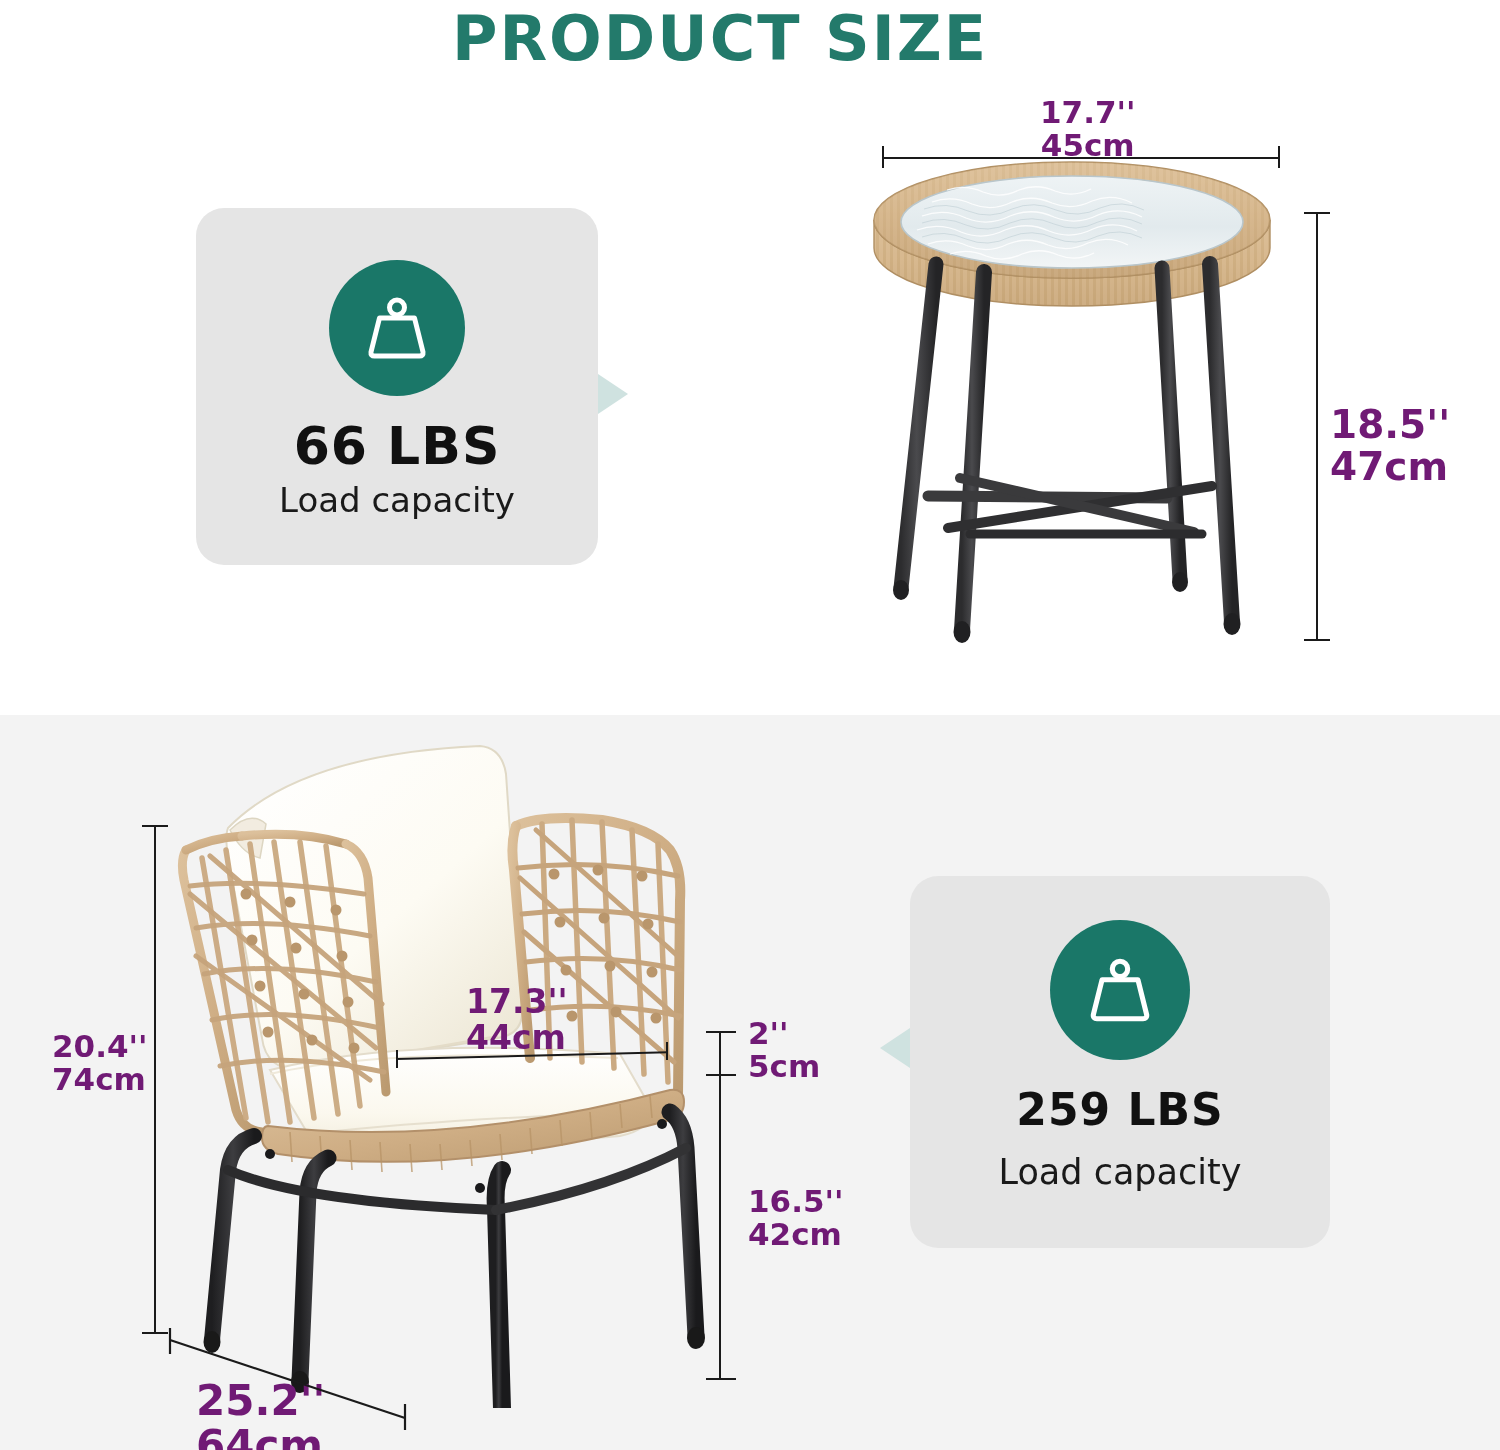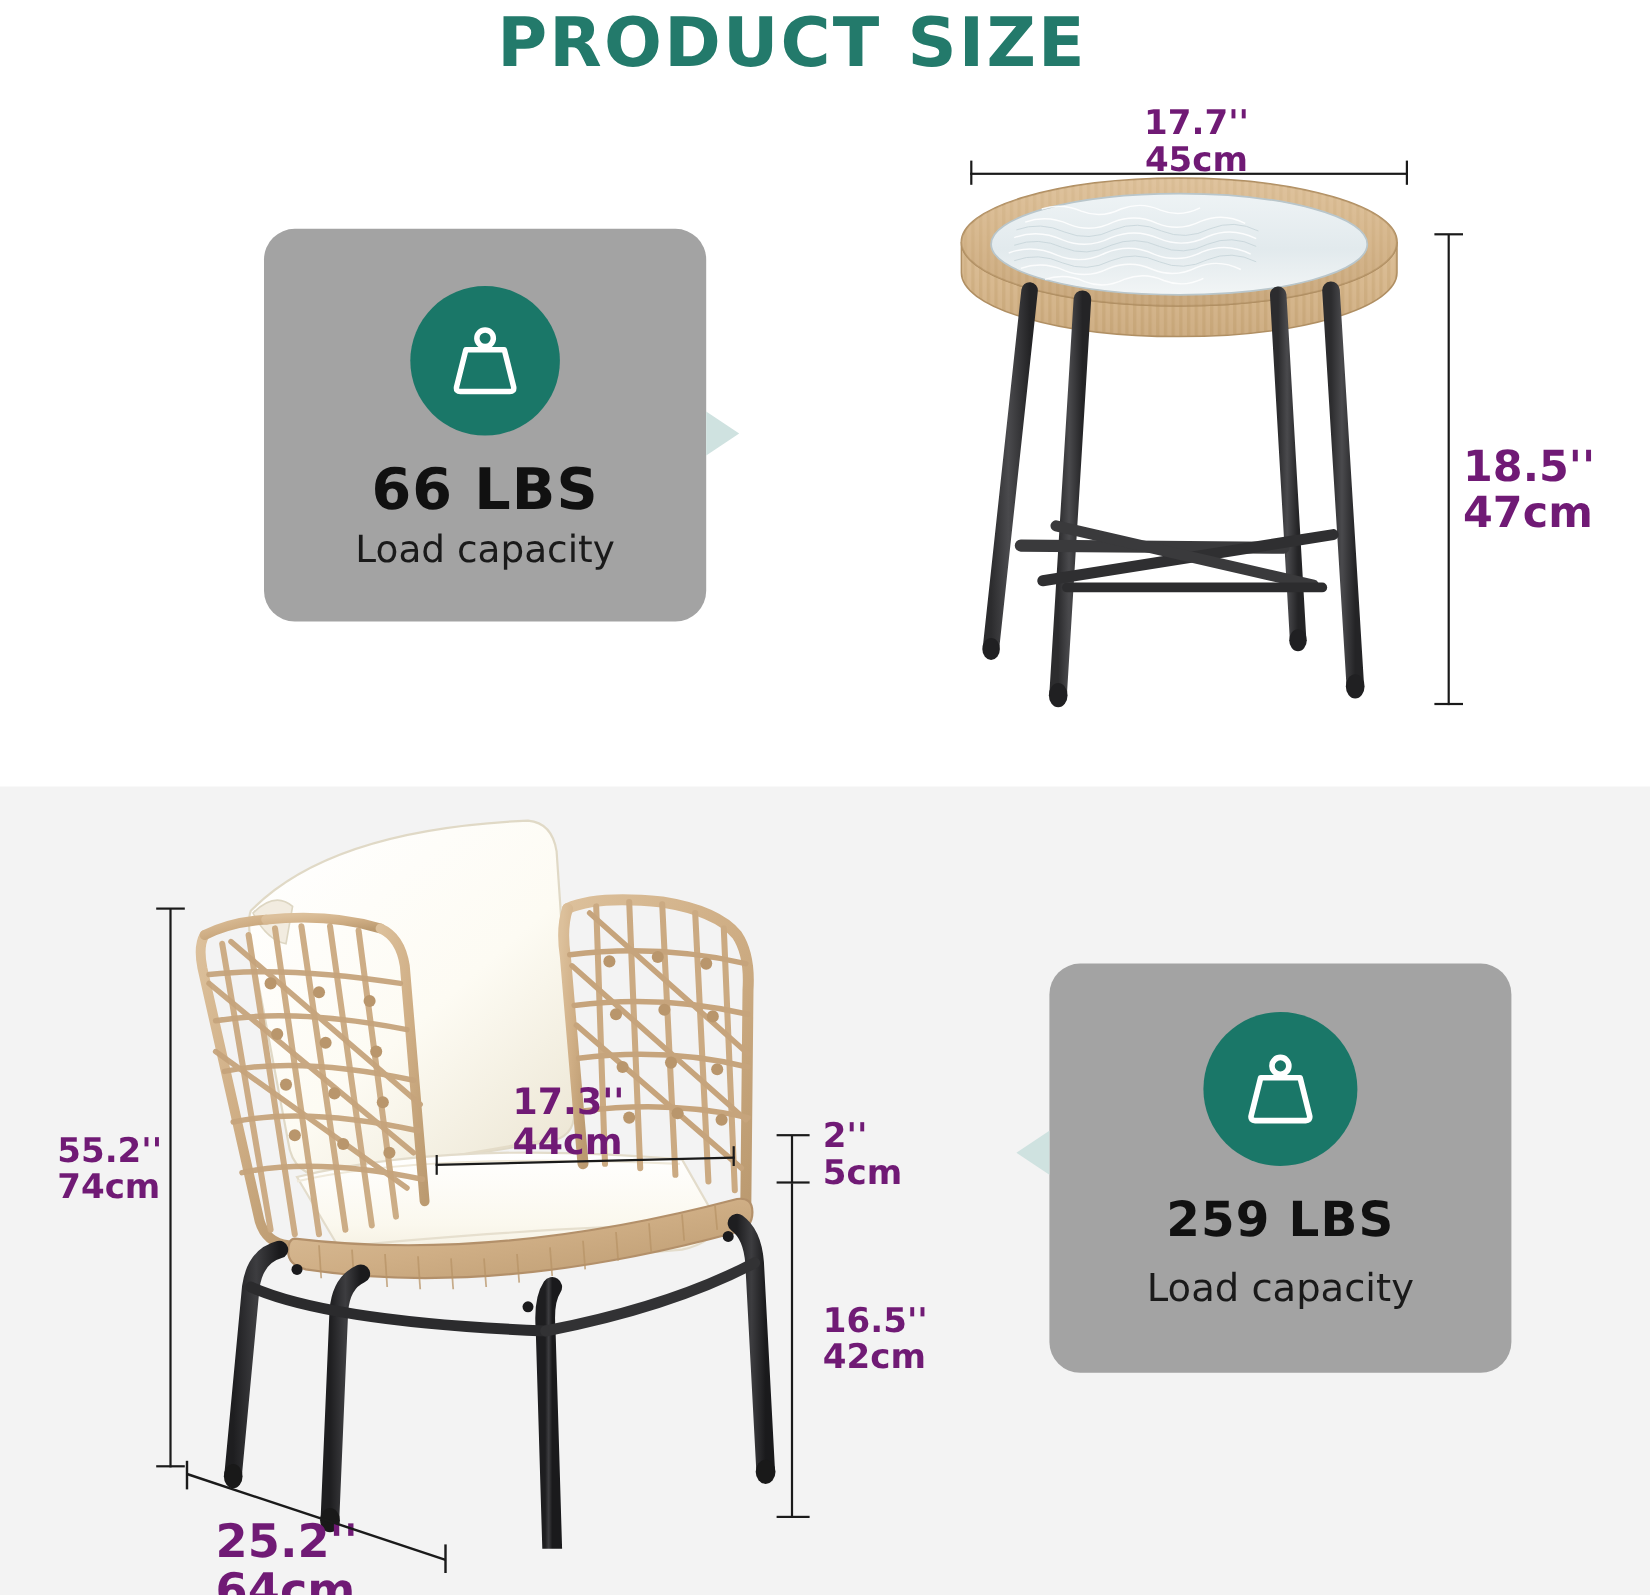--- a/index.html
+++ b/index.html
@@ -21,24 +21,23 @@
     position:absolute;left:0;top:2px;width:1440px;
     text-align:center;
     font-size:62px;font-weight:bold;letter-spacing:2px;
     color:#237a6b;
     font-family:"DejaVu Sans", sans-serif;
   }
 
   
   .bubble{
     position:absolute;
-    background:#a3a3a3;
+    background:#e5e5e5;
     border-radius:28px;
     box-sizing:border-box;
-    margin-left:44px;
   }
   .bubble .tail{position:absolute;width:0;height:0;}
   .tail-right{
     right:-30px;top:166px;
     border-top:20px solid transparent;
     border-bottom:20px solid transparent;
     border-left:30px solid #cfe2e0;
   }
   .tail-left{
     left:-30px;top:152px;
@@ -345,21 +344,21 @@
     <circle cx="120" cy="436" r="5" fill="#1a1a1c"></circle>
     <circle cx="330" cy="470" r="5" fill="#1a1a1c"></circle>
     <circle cx="512" cy="406" r="5" fill="#1a1a1c"></circle>
 
     <ellipse cx="62" cy="624" rx="8.5" ry="11" fill="#191919"></ellipse>
     <ellipse cx="150" cy="664" rx="9" ry="11" fill="#191919"></ellipse>
     <ellipse cx="546" cy="620" rx="9" ry="11" fill="#191919"></ellipse>
   </svg>
 
   <div class="dim nosel" style="left:52px;top:1030px;font-size:31px;">
-    <span>55.2''</span>
+    <span>20.4''</span>
     <span class="l2">74cm</span>
   </div>
   <div>
     <div class="dline dline-v" style="left:154px;top:826px;height:508px;"></div>
     <div class="cap-v" style="left:142px;top:825px;"></div>
     <div class="cap-v" style="left:142px;top:1332px;"></div>
   </div>
 
   <div class="dim nosel" style="left:466px;top:984px;font-size:33px;">
     <span>17.3''</span>

